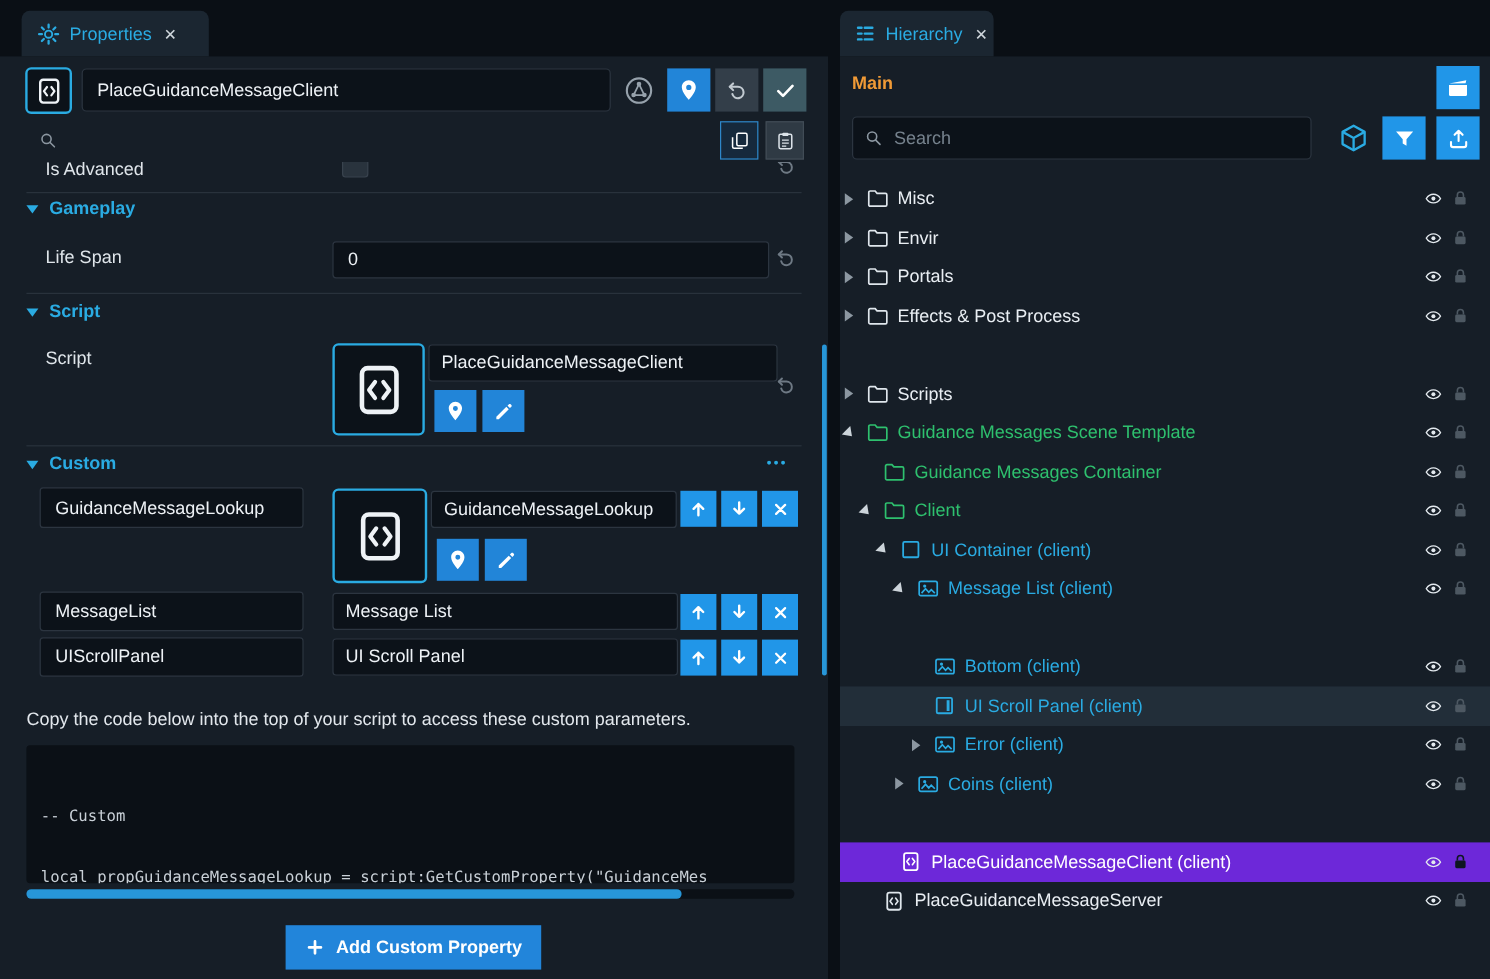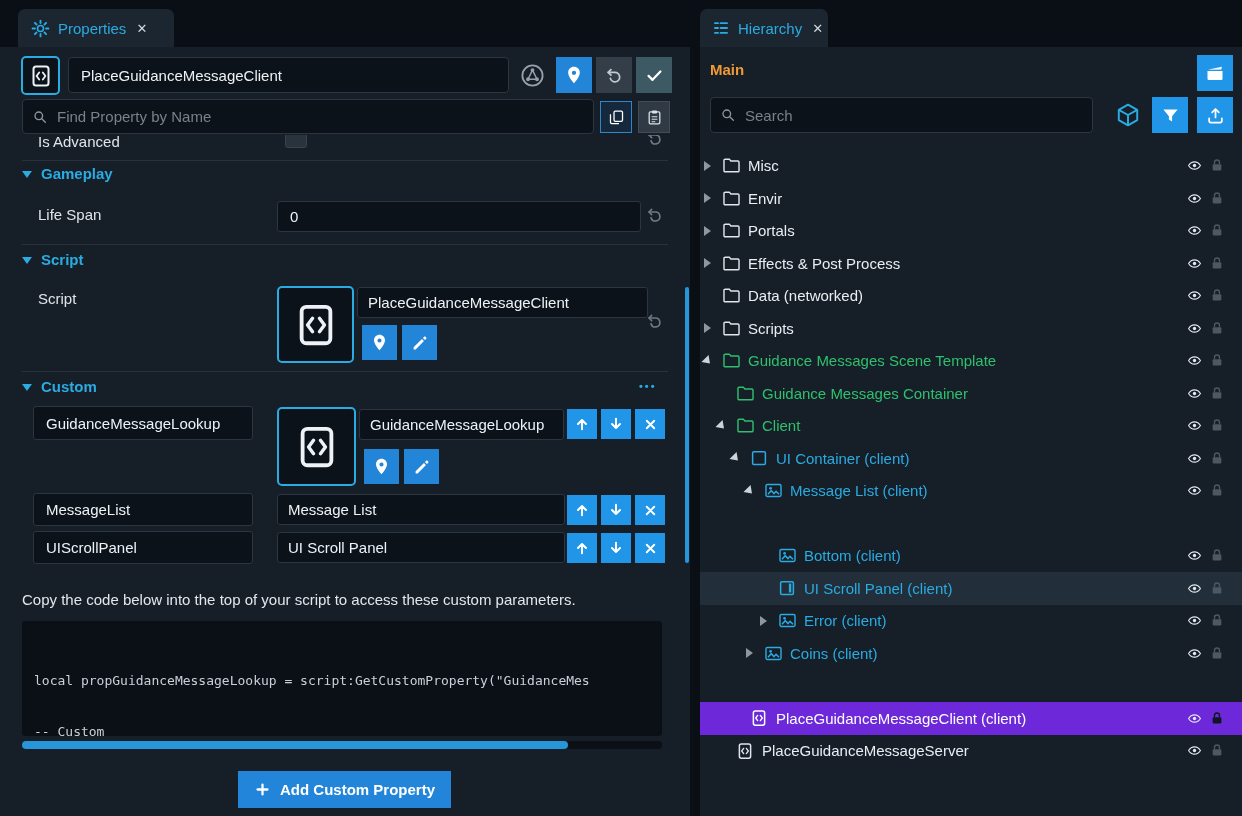--- a/index.html
+++ b/index.html
@@ -191,21 +191,20 @@
       <svg width="19" height="19" viewBox="0 0 24 24">
         <use href="#i-undo"></use>
       </svg>
     </div>
   <div class="btn" style="left:636px;top:10px;width:36px;height:36px;background:#3d5a64">
       <svg width="19" height="19" viewBox="0 0 24 24">
         <use href="#i-check"></use>
       </svg>
     </div>
 
-  <input class="field" style="left: 22px; top: 52px; width: 572px; height: 35px; padding-left: 34px;" placeholder="Find Property by Name">
   <span class="ibox abs" style="left:31px;top:61px;width:18px;height:18px;color:#8b96a0">
       <svg width="16" height="16" viewBox="0 0 24 24">
         <use href="#i-magnifier"></use>
       </svg>
     </span>
   <div class="btn" style="left:600px;top:54px;width:32px;height:32px;background:#16293c;border:1px solid #2e87c9">
       <svg width="17" height="17" viewBox="0 0 24 24">
         <use href="#i-copy"></use>
       </svg>
     </div>
@@ -338,22 +337,22 @@
       </div>
     <div class="btn blue2" style="left:635px;top:398px;width:30px;height:30px">
         <svg width="15" height="15" viewBox="0 0 24 24">
           <use href="#i-x"></use>
         </svg>
       </div>
 
     <p style="position:absolute;left:22px;top:456px;width:648px;color:#e2e7ec">Copy the code below into the top of your script to access these custom parameters.</p>
 
     <div id="codeblock" style="left:22px;top:486px;width:640px;height:115px">
+      <div>-- Custom</div>
       <div>local propGuidanceMessageLookup = script:GetCustomProperty("GuidanceMes</div>
-      <div>-- Custom</div>
       
       
     </div>
 
     <div style="position:absolute;left:22px;top:606px;width:640px;height:8px;background:#0b1016;border-radius:4px">
       <div style="width:546px;height:8px;background:#2796d8;border-radius:4px"></div>
     </div>
 
     <div class="btn" style="left:238px;top:636px;width:213px;height:37px;background:#2285da;font-weight:bold;gap:9px">
       <svg width="17" height="17" viewBox="0 0 24 24">
@@ -480,38 +479,20 @@
             <use href="#i-eye"></use>
           </svg>
         </span>
       <span class="tlock">
           <svg width="16" height="17" viewBox="0 0 24 24">
             <use href="#i-lock"></use>
           </svg>
         </span>
     </div>
 
-    <div class="trow cw" style="top:232px">
-      <span class="ticon" style="left:22px">
-          <svg width="19" height="19" viewBox="0 0 24 24">
-            <use href="#i-folder"></use>
-          </svg>
-        </span>
-      <span class="tlabel" style="left:48px">Data (networked)</span>
-      <span class="teye">
-          <svg width="21" height="15" viewBox="0 0 24 24">
-            <use href="#i-eye"></use>
-          </svg>
-        </span>
-      <span class="tlock">
-          <svg width="16" height="17" viewBox="0 0 24 24">
-            <use href="#i-lock"></use>
-          </svg>
-        </span>
-    </div>
 
     <div class="trow cw" style="top:264.5px">
       <span class="arw" style="left:1px">
           <i class="ar"></i>
         </span>
       <span class="ticon" style="left:22px">
           <svg width="19" height="19" viewBox="0 0 24 24">
             <use href="#i-folder"></use>
           </svg>
         </span>

